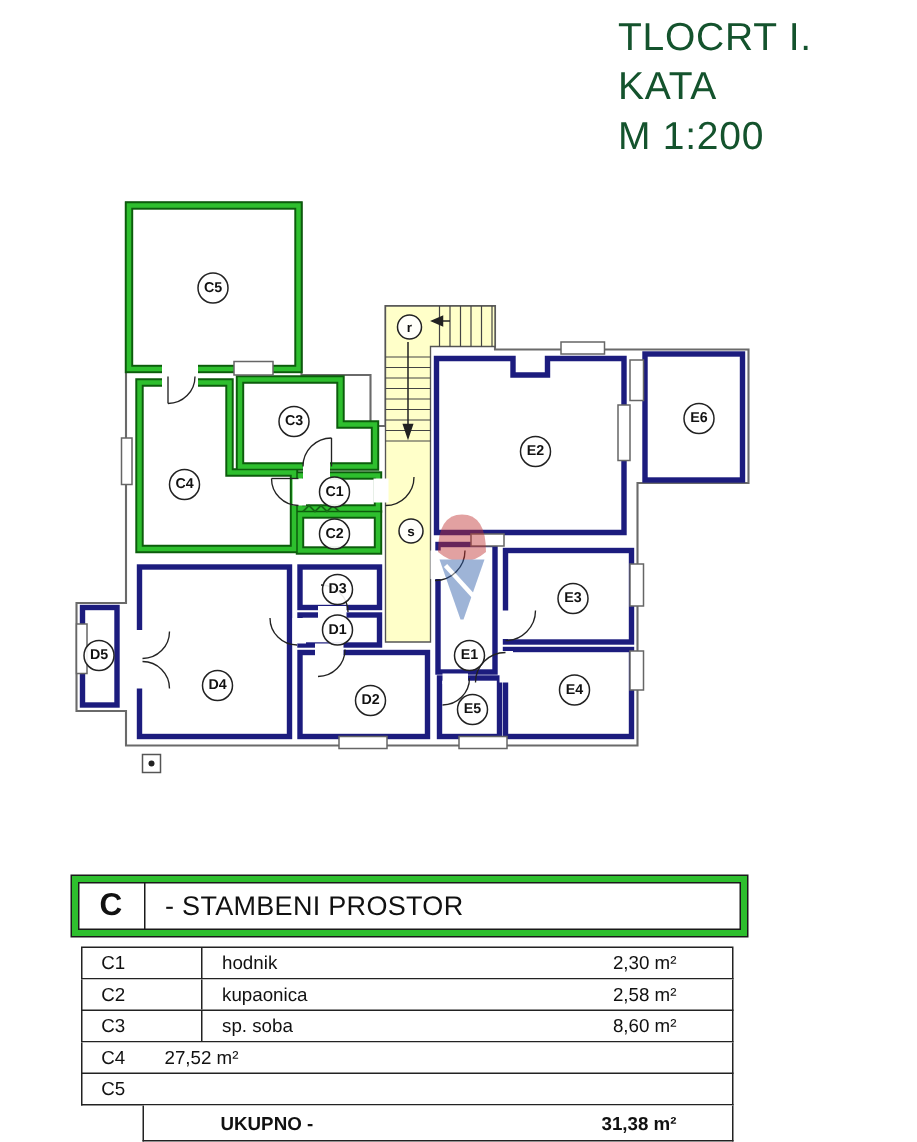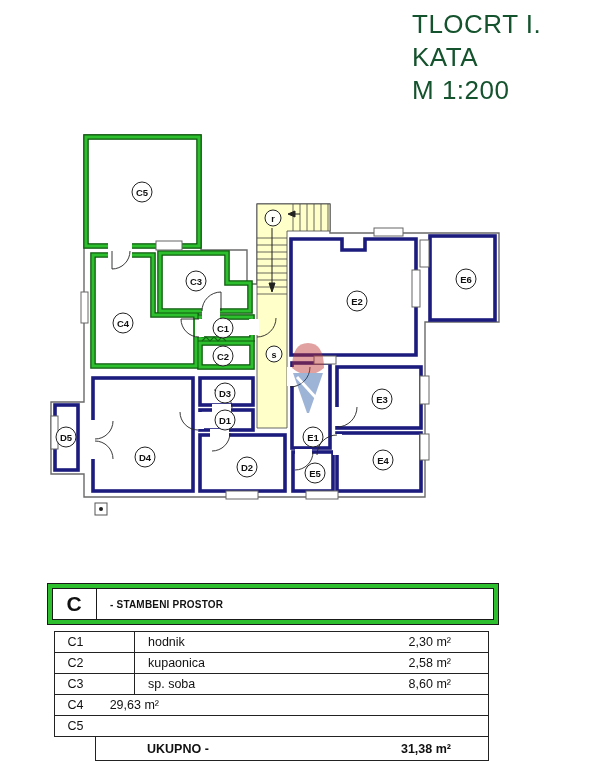--- a/index.html
+++ b/index.html
@@ -16,21 +16,21 @@
     display:flex;align-items:center;justify-content:center;
     font-size:9.5px;font-weight:600;color:#111;box-sizing:border-box;
   }
   .room-label.small{width:17px;height:17px;font-size:9px;}
   .tbl-header{
     position:absolute;left:48px;top:584px;width:450px;height:40px;box-sizing:border-box;
     border:4px solid #2ebf2e;box-shadow:0 0 0 1px #1a1a1a, inset 0 0 0 1px #1a1a1a;
     display:flex;background:#fff;
   }
   .tbl-header .hcode{width:44px;border-right:1.5px solid #1a1a1a;display:flex;align-items:center;justify-content:center;font-size:21px;font-weight:bold;}
-  .tbl-header .hlabel{display:flex;align-items:center;padding-left:13px;font-size:10px;font-weight:bold;letter-spacing:.2px;}
+  .tbl-header .hlabel{display:flex;align-items:center;padding-left:13px;font-size:18px;font-weight:normal;letter-spacing:.2px;}
   .tbl-rows{position:absolute;left:54px;top:631px;width:435px;border-top:1px solid #222;box-sizing:border-box;}
   .trow{
     display:flex;height:20px;box-sizing:content-box;align-items:center;
     border-bottom:1px solid #222;border-left:1px solid #222;border-right:1px solid #222;
     font-size:12.5px;background:#fff;
   }
   .trow .tcode{width:41px;text-align:center;flex:0 0 41px;}
   .trow .tname{flex:1;border-left:1px solid #222;padding-left:13px;height:100%;display:flex;align-items:center;margin-left:38px;}
   .trow .tarea{flex:0 0 63px;text-align:right;padding-right:37px;}
   .trow.total{margin-left:41px;height:23px;font-weight:bold;}
@@ -205,21 +205,21 @@
       <div class="tname">kupaonica</div>
       <div class="tarea">2,58 m²</div>
     </div>
     <div class="trow">
       <div class="tcode">C3</div>
       <div class="tname">sp. soba</div>
       <div class="tarea">8,60 m²</div>
     </div>
     <div class="trow">
       <div class="tcode">C4</div>
-      <div class="tarea">29,63 m²</div>
+      <div class="tarea">27,52 m²</div>
     </div>
     <div class="trow">
       <div class="tcode">C5</div>
       <div class="tarea"></div>
     </div>
     <div class="trow total">
     <div class="tname">UKUPNO -</div>
     <div class="tarea">31,38 m²</div>
   </div>
 </div>

